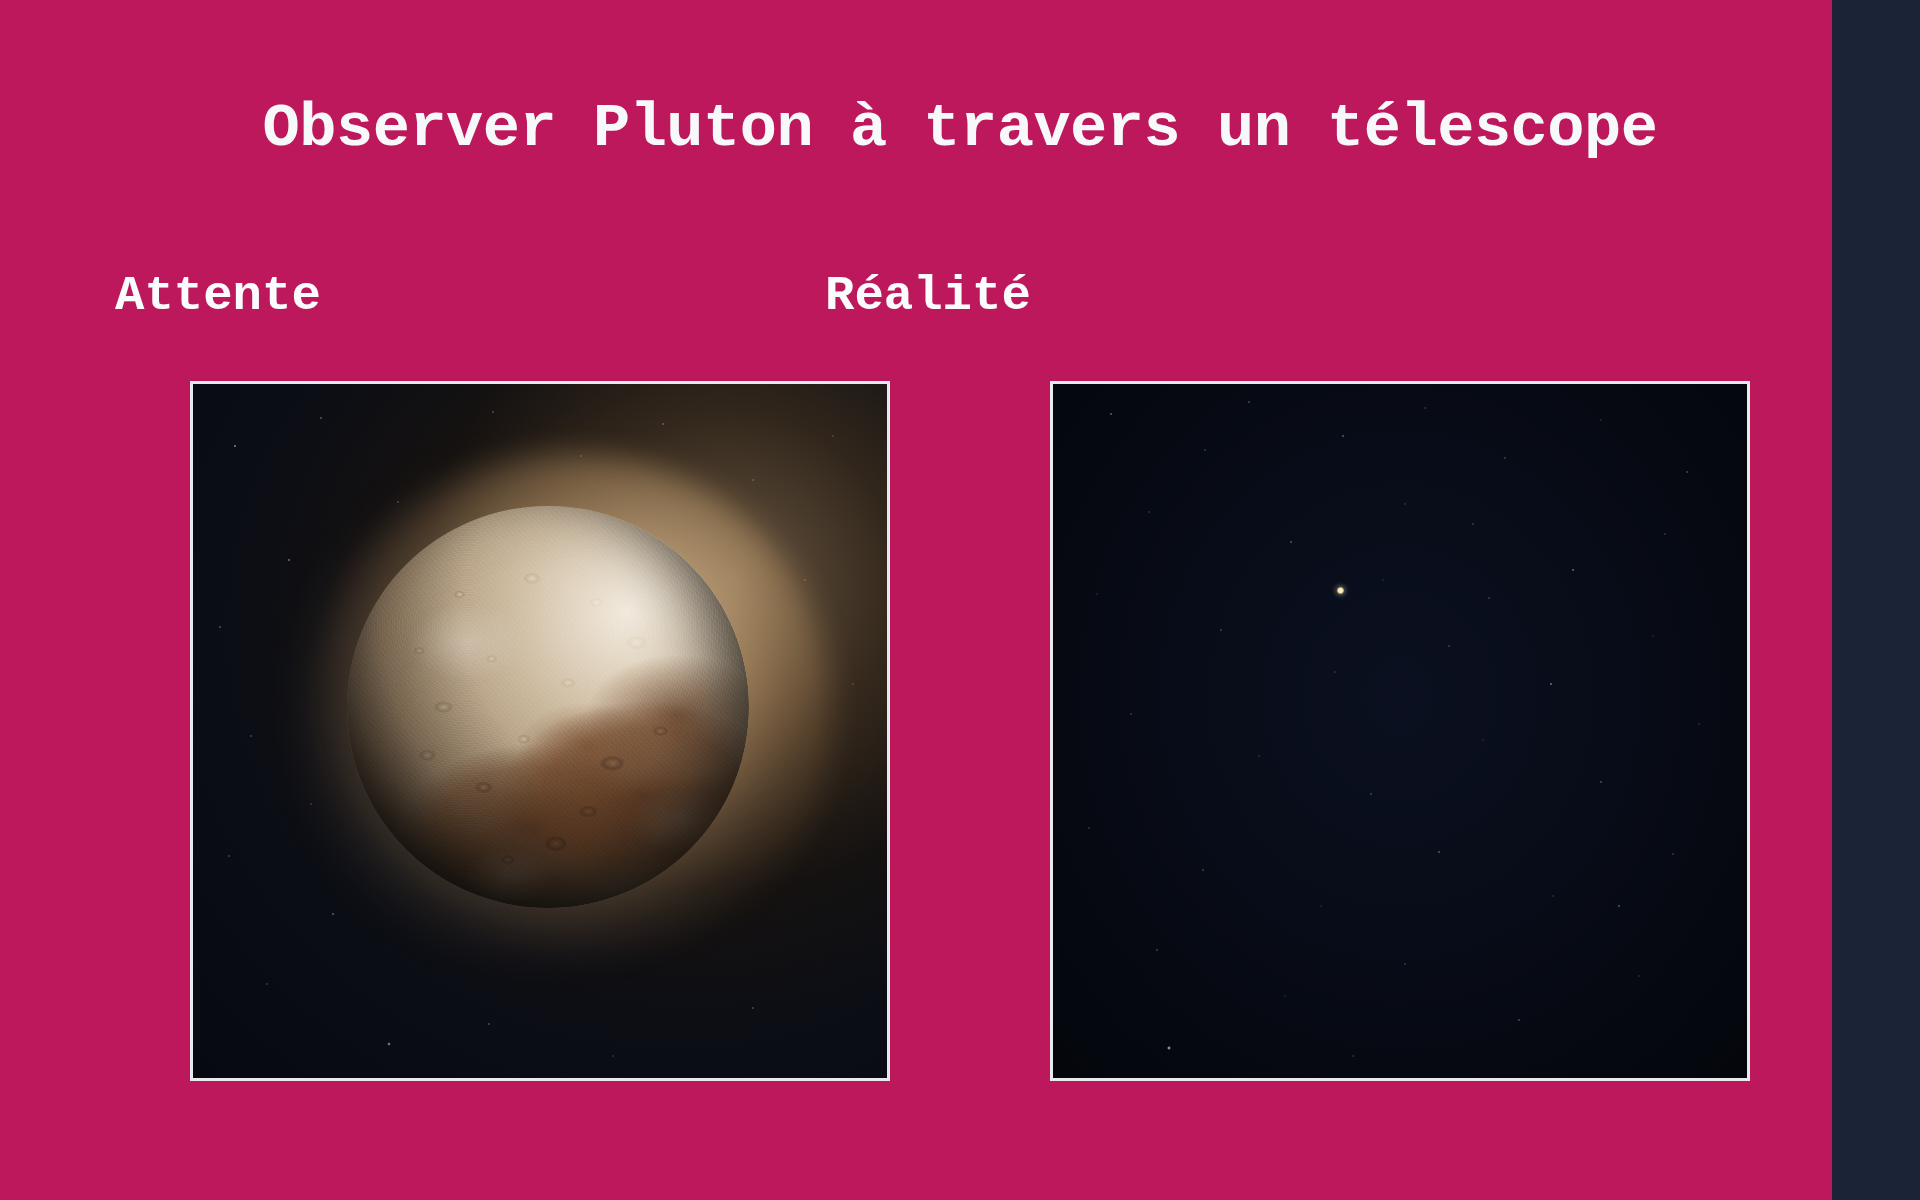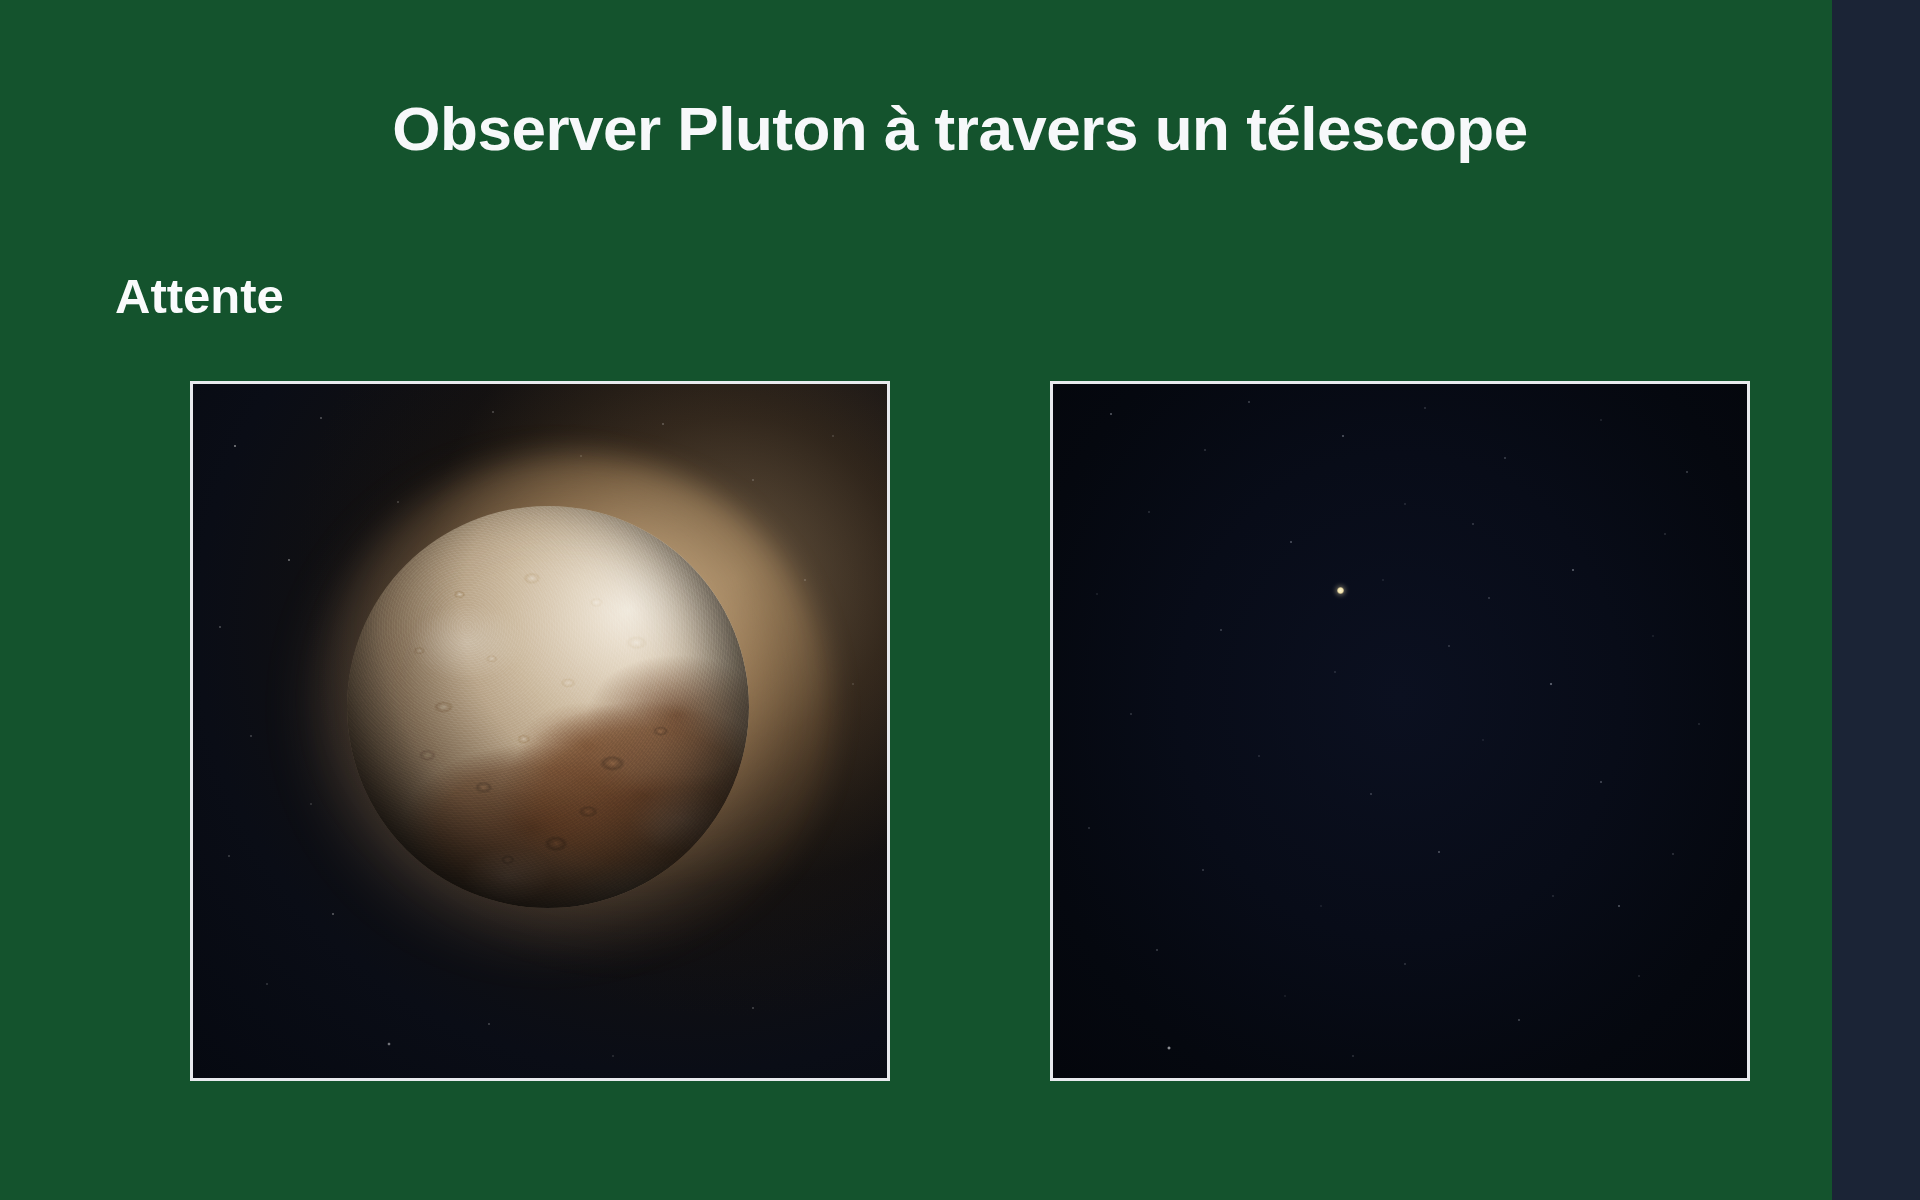--- a/index.html
+++ b/index.html
@@ -14,21 +14,22 @@
     background: #1b2436;
     font-family: "Liberation Sans", sans-serif;
     position: relative;
   }
 
   .page {
     position: absolute;
     inset: 0;
     width: 1832px;
     height: 1200px;
-    background: #14532d;
+    background: #be185d;
+    font-family: Liberation Mono, monospace;
   }
 
   
   .title {
     position: absolute;
     top: 96px;
     left: 0;
     width: 1920px;
     text-align: center;
     color: #f7f8fa;
@@ -300,20 +301,21 @@
 </style>
 </head>
 <body>
 
 <div class="page">
 
   <div class="title">Observer Pluton à travers un télescope</div>
 
   <div class="caption left">Attente</div>
 
+  <div class="caption right">Réalité</div>
 
   <div class="panel left">
     <div class="panel-inner">
       <div class="sky-expect"></div>
       <div class="stars-expect"></div>
       <div class="planet-glow"></div>
       <div class="planet">
         <div class="craters"></div>
         <div class="grain"></div>
         <div class="terminator"></div>

